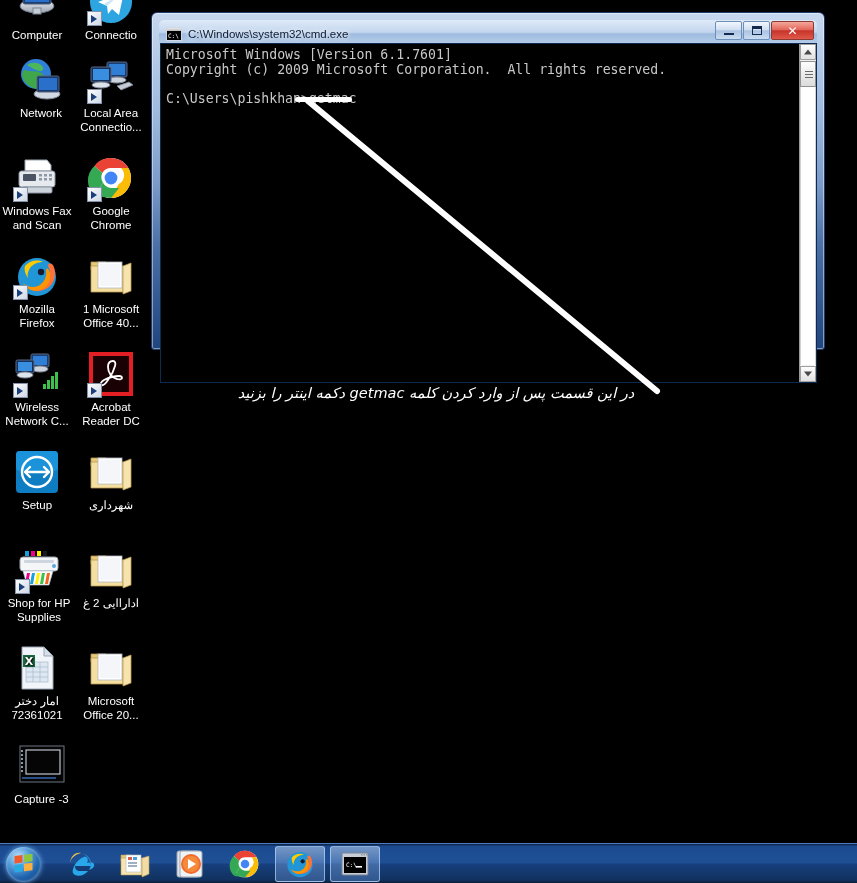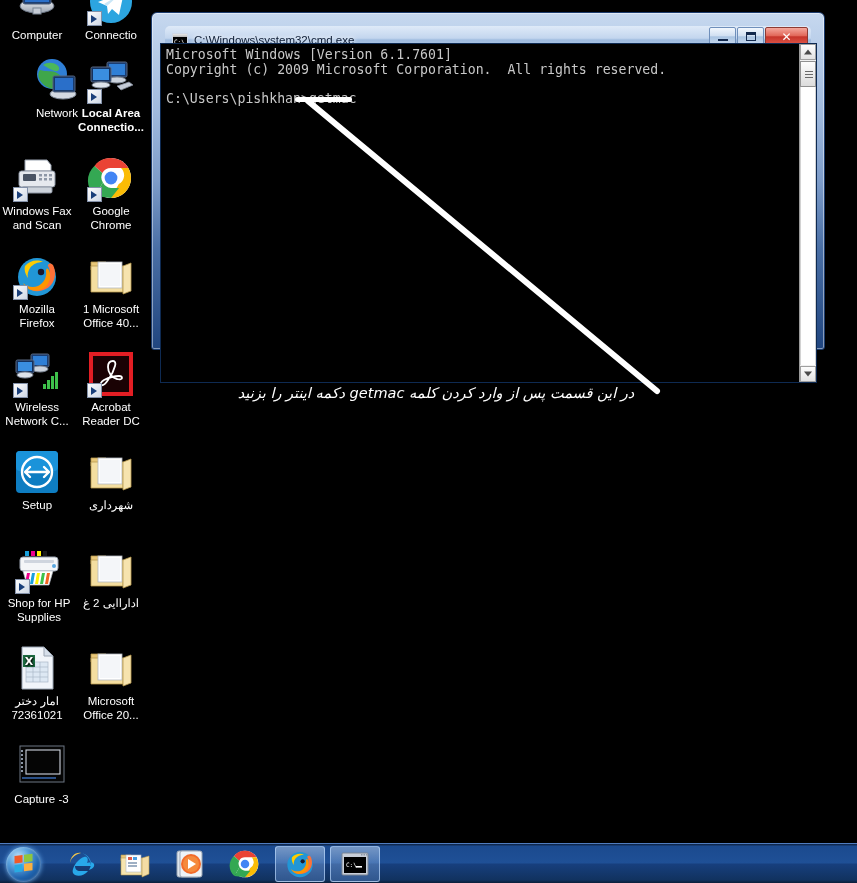--- a/index.html
+++ b/index.html
@@ -57,21 +57,21 @@
     border-bottom: 4px solid transparent;
   }
 
   
   #cmd-window {
     position: absolute;
     left: 151px; top: 12px;
     width: 674px; height: 338px;
     border-radius: 6px 6px 3px 3px;
     background: linear-gradient(to bottom, #c6d8ef 0%, #9fb9dd 30%, #7d9cc9 50%, #4a6fa5 70%, #20457f 100%);
-    padding: 13px;
+    padding: 7px;
     box-shadow: 0 0 10px rgba(0,0,0,0.85), inset 0 0 0 1px rgba(255,255,255,0.45);
     border: 1px solid #1c3c6e;
   }
   #cmd-titlebar {
     position: relative;
     height: 27px;
     border-radius: 5px 5px 0 0;
     background: linear-gradient(to bottom, #dfeaf8 0%, #c3d6ee 45%, #9fbbdf 52%, #bcd2ea 100%);
     display: flex;
     align-items: center;
@@ -310,34 +310,34 @@
         <span class="glyph">
       <svg viewBox="0 0 48 48">
             <circle cx="24" cy="24" r="21" fill="#2ca5e0"></circle>
       <path d="M11 24l26-10-5 23-7-6-4 5-1-8z" fill="#ffffff"></path>
       <path d="M20 28l12-11-15 9z" fill="#c8e6f7"></path>
           </svg>
           <span class="shortcut-arrow"></span>
         </span>
         <span class="lbl">Connectio</span>
       </div>
-      <div class="desk-icon" style="left: 16px; top: 56px; padding-left: 8px;">
+      <div class="desk-icon" style="left: 0px; top: 56px; padding-left: 8px;">
         <span class="glyph">
       <svg viewBox="0 0 48 48">
             <circle cx="19" cy="18" r="15" fill="#2f7fd6"></circle>
       <path d="M7 14c6 2 12 0 17 3s8 9 6 13c-4 4-13 4-19-1S4 18 7 14z" fill="#3fa64a"></path>
       <path d="M10 9c4-3 10-3 14 0s2 7-2 6-7-3-12-6z" fill="#4cb85a"></path>
       <ellipse cx="30" cy="38" rx="13" ry="5" fill="#d3d9e2" stroke="#7d8796"></ellipse>
       <rect x="20" y="20" width="22" height="16" rx="1.5" fill="#183a6b" stroke="#55637c"></rect>
       <rect x="22" y="22" width="18" height="12" fill="#2a6fc9"></rect>
           </svg>
         </span>
         <span class="lbl">Network</span>
       </div>
-      <div class="desk-icon" style="left: 74px; top: 56px; font-weight: bold;">
+      <div class="desk-icon" style="left: 74px; top: 56px;">
         <span class="glyph">
       <svg viewBox="0 0 48 48">
       <rect x="20" y="6" width="20" height="15" rx="1.5" fill="#1a3d72" stroke="#5a6880"></rect>
       <rect x="22" y="8" width="16" height="11" fill="#2f7fd6"></rect>
       <ellipse cx="30" cy="24" rx="9" ry="3" fill="#ccd3dd" stroke="#7d8796"></ellipse>
       <rect x="4" y="11" width="20" height="15" rx="1.5" fill="#14315e" stroke="#5a6880"></rect>
       <rect x="6" y="13" width="16" height="11" fill="#3a8ee0"></rect>
       <ellipse cx="14" cy="29" rx="9" ry="3" fill="#dde3eb" stroke="#7d8796"></ellipse>
       <path d="M30 30l12-4 4 3-12 5z" fill="#c3cad6" stroke="#7d8796" stroke-width="0.8"></path>
       <path d="M32 31l2 1M35 30l2 1M38 29l2 1" stroke="#5b6personally" stroke-width="0.9"></path>

